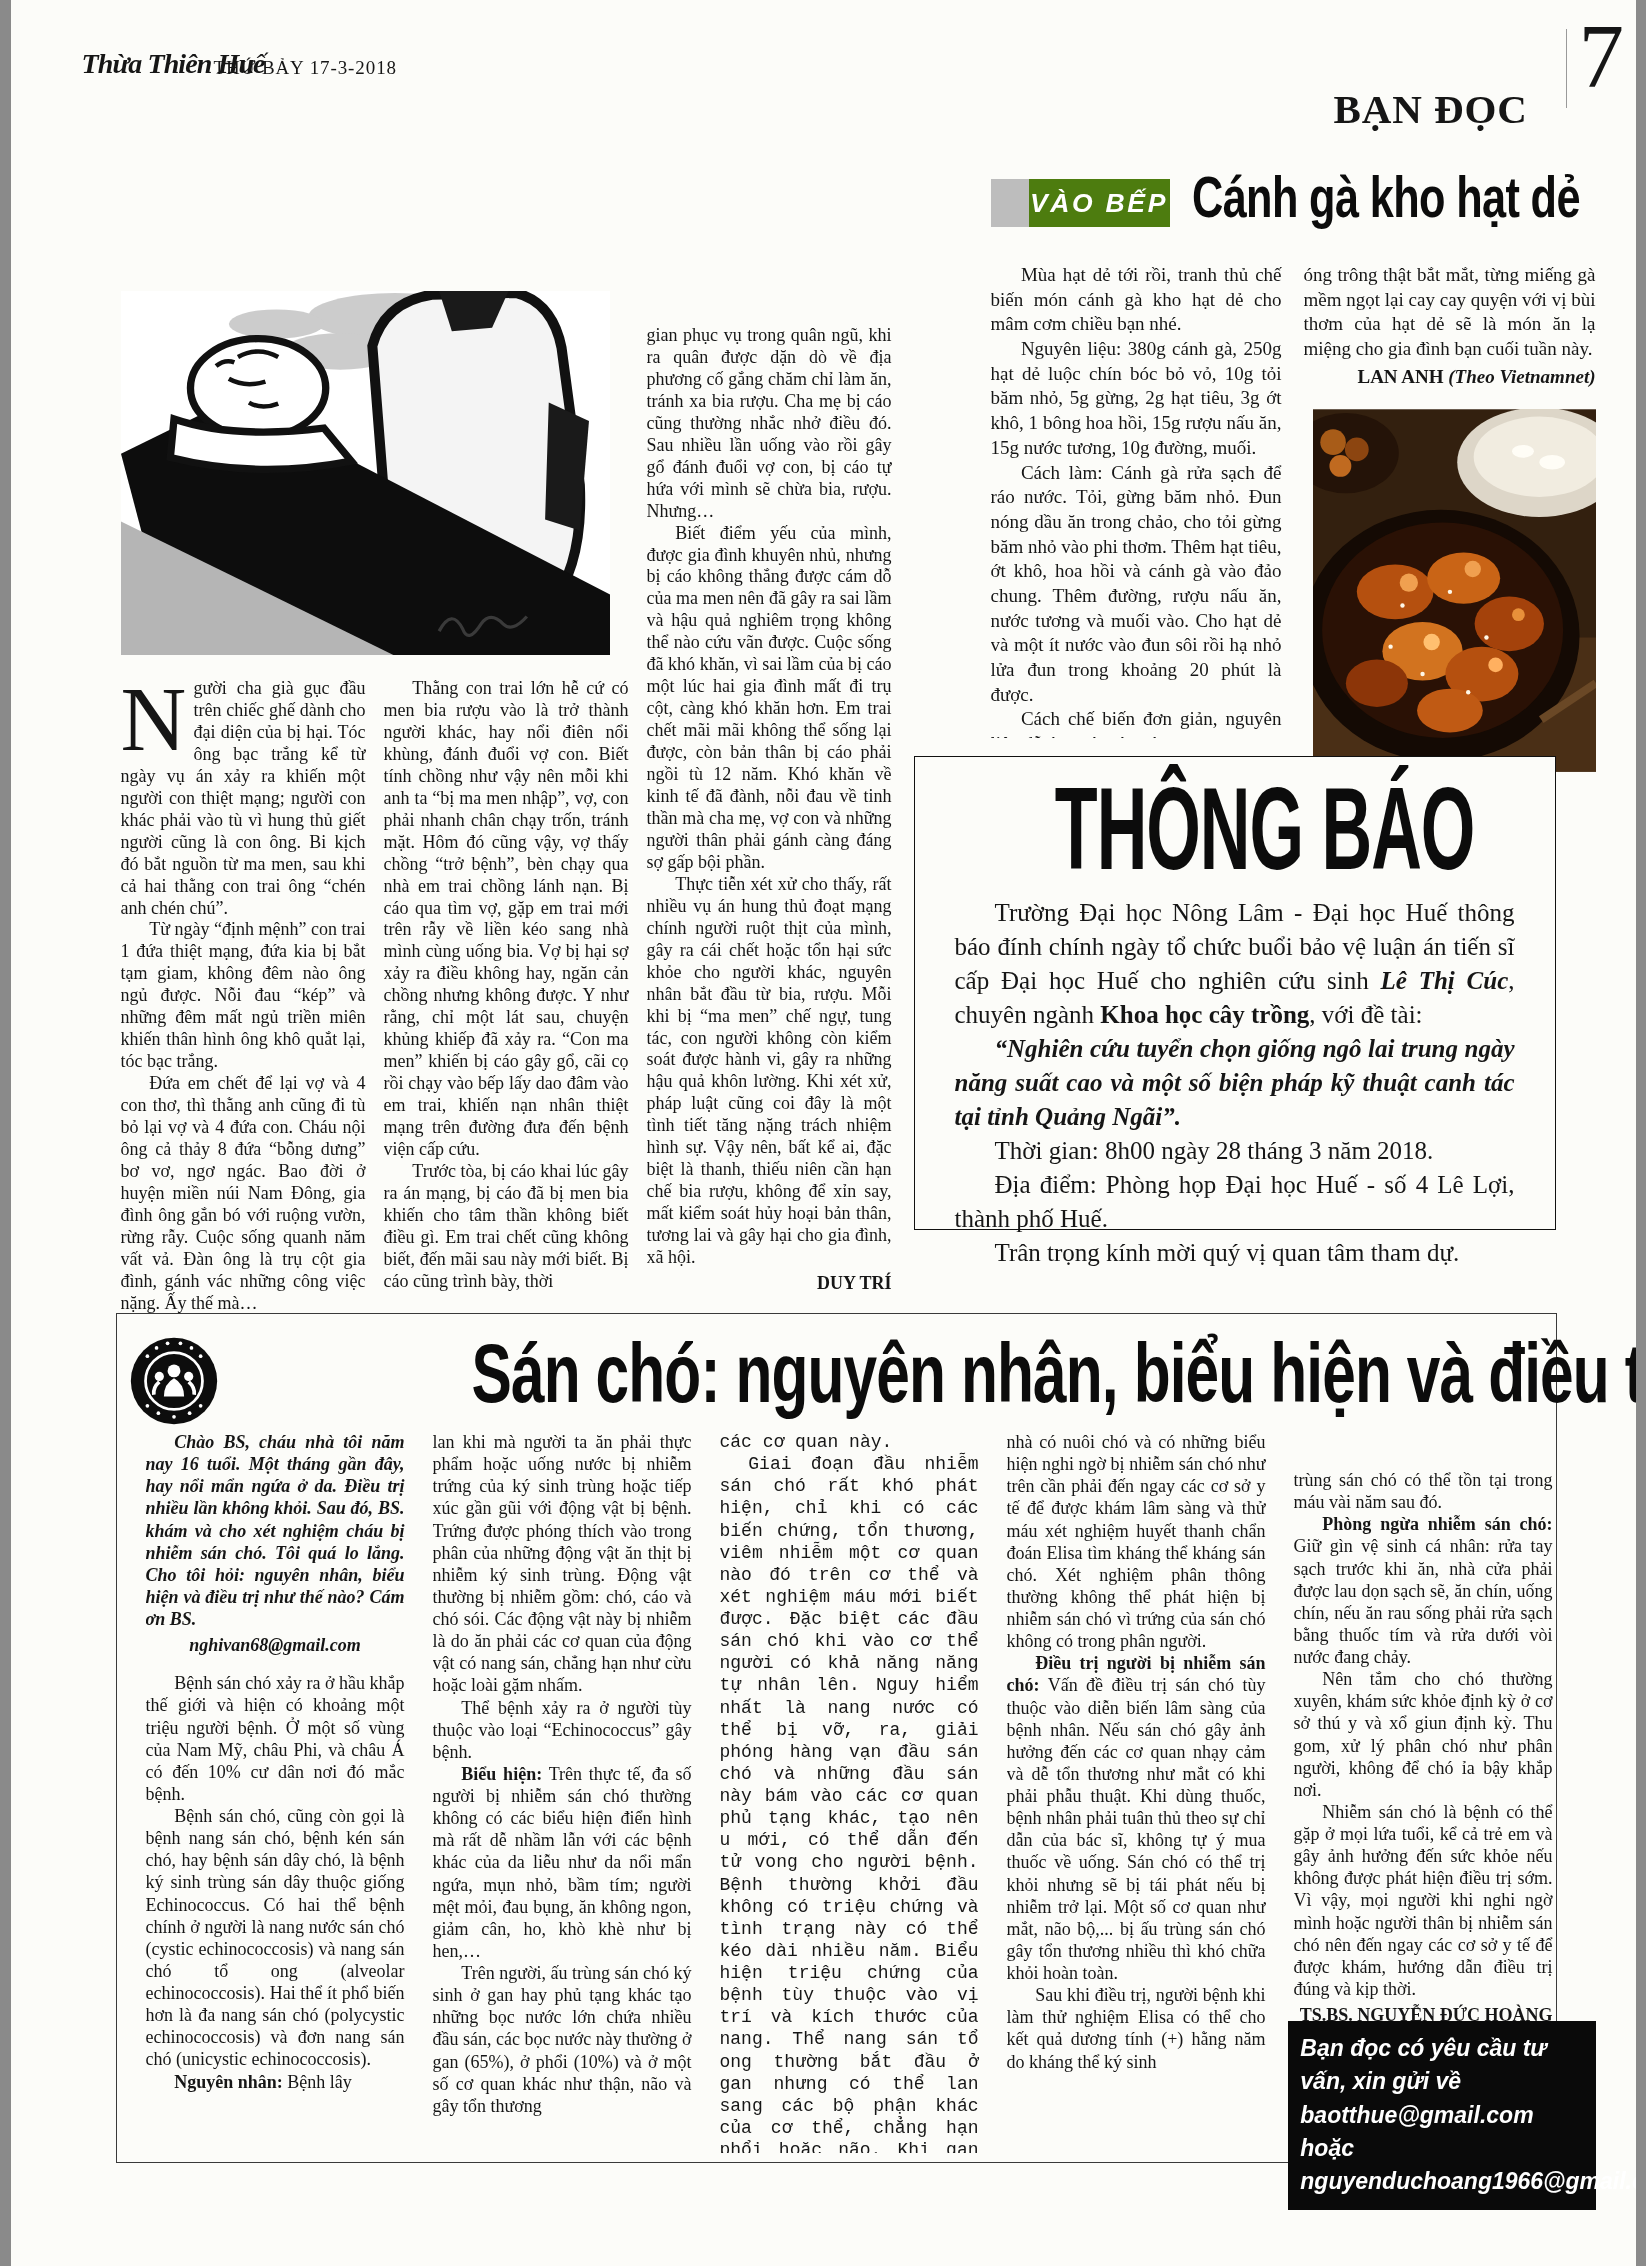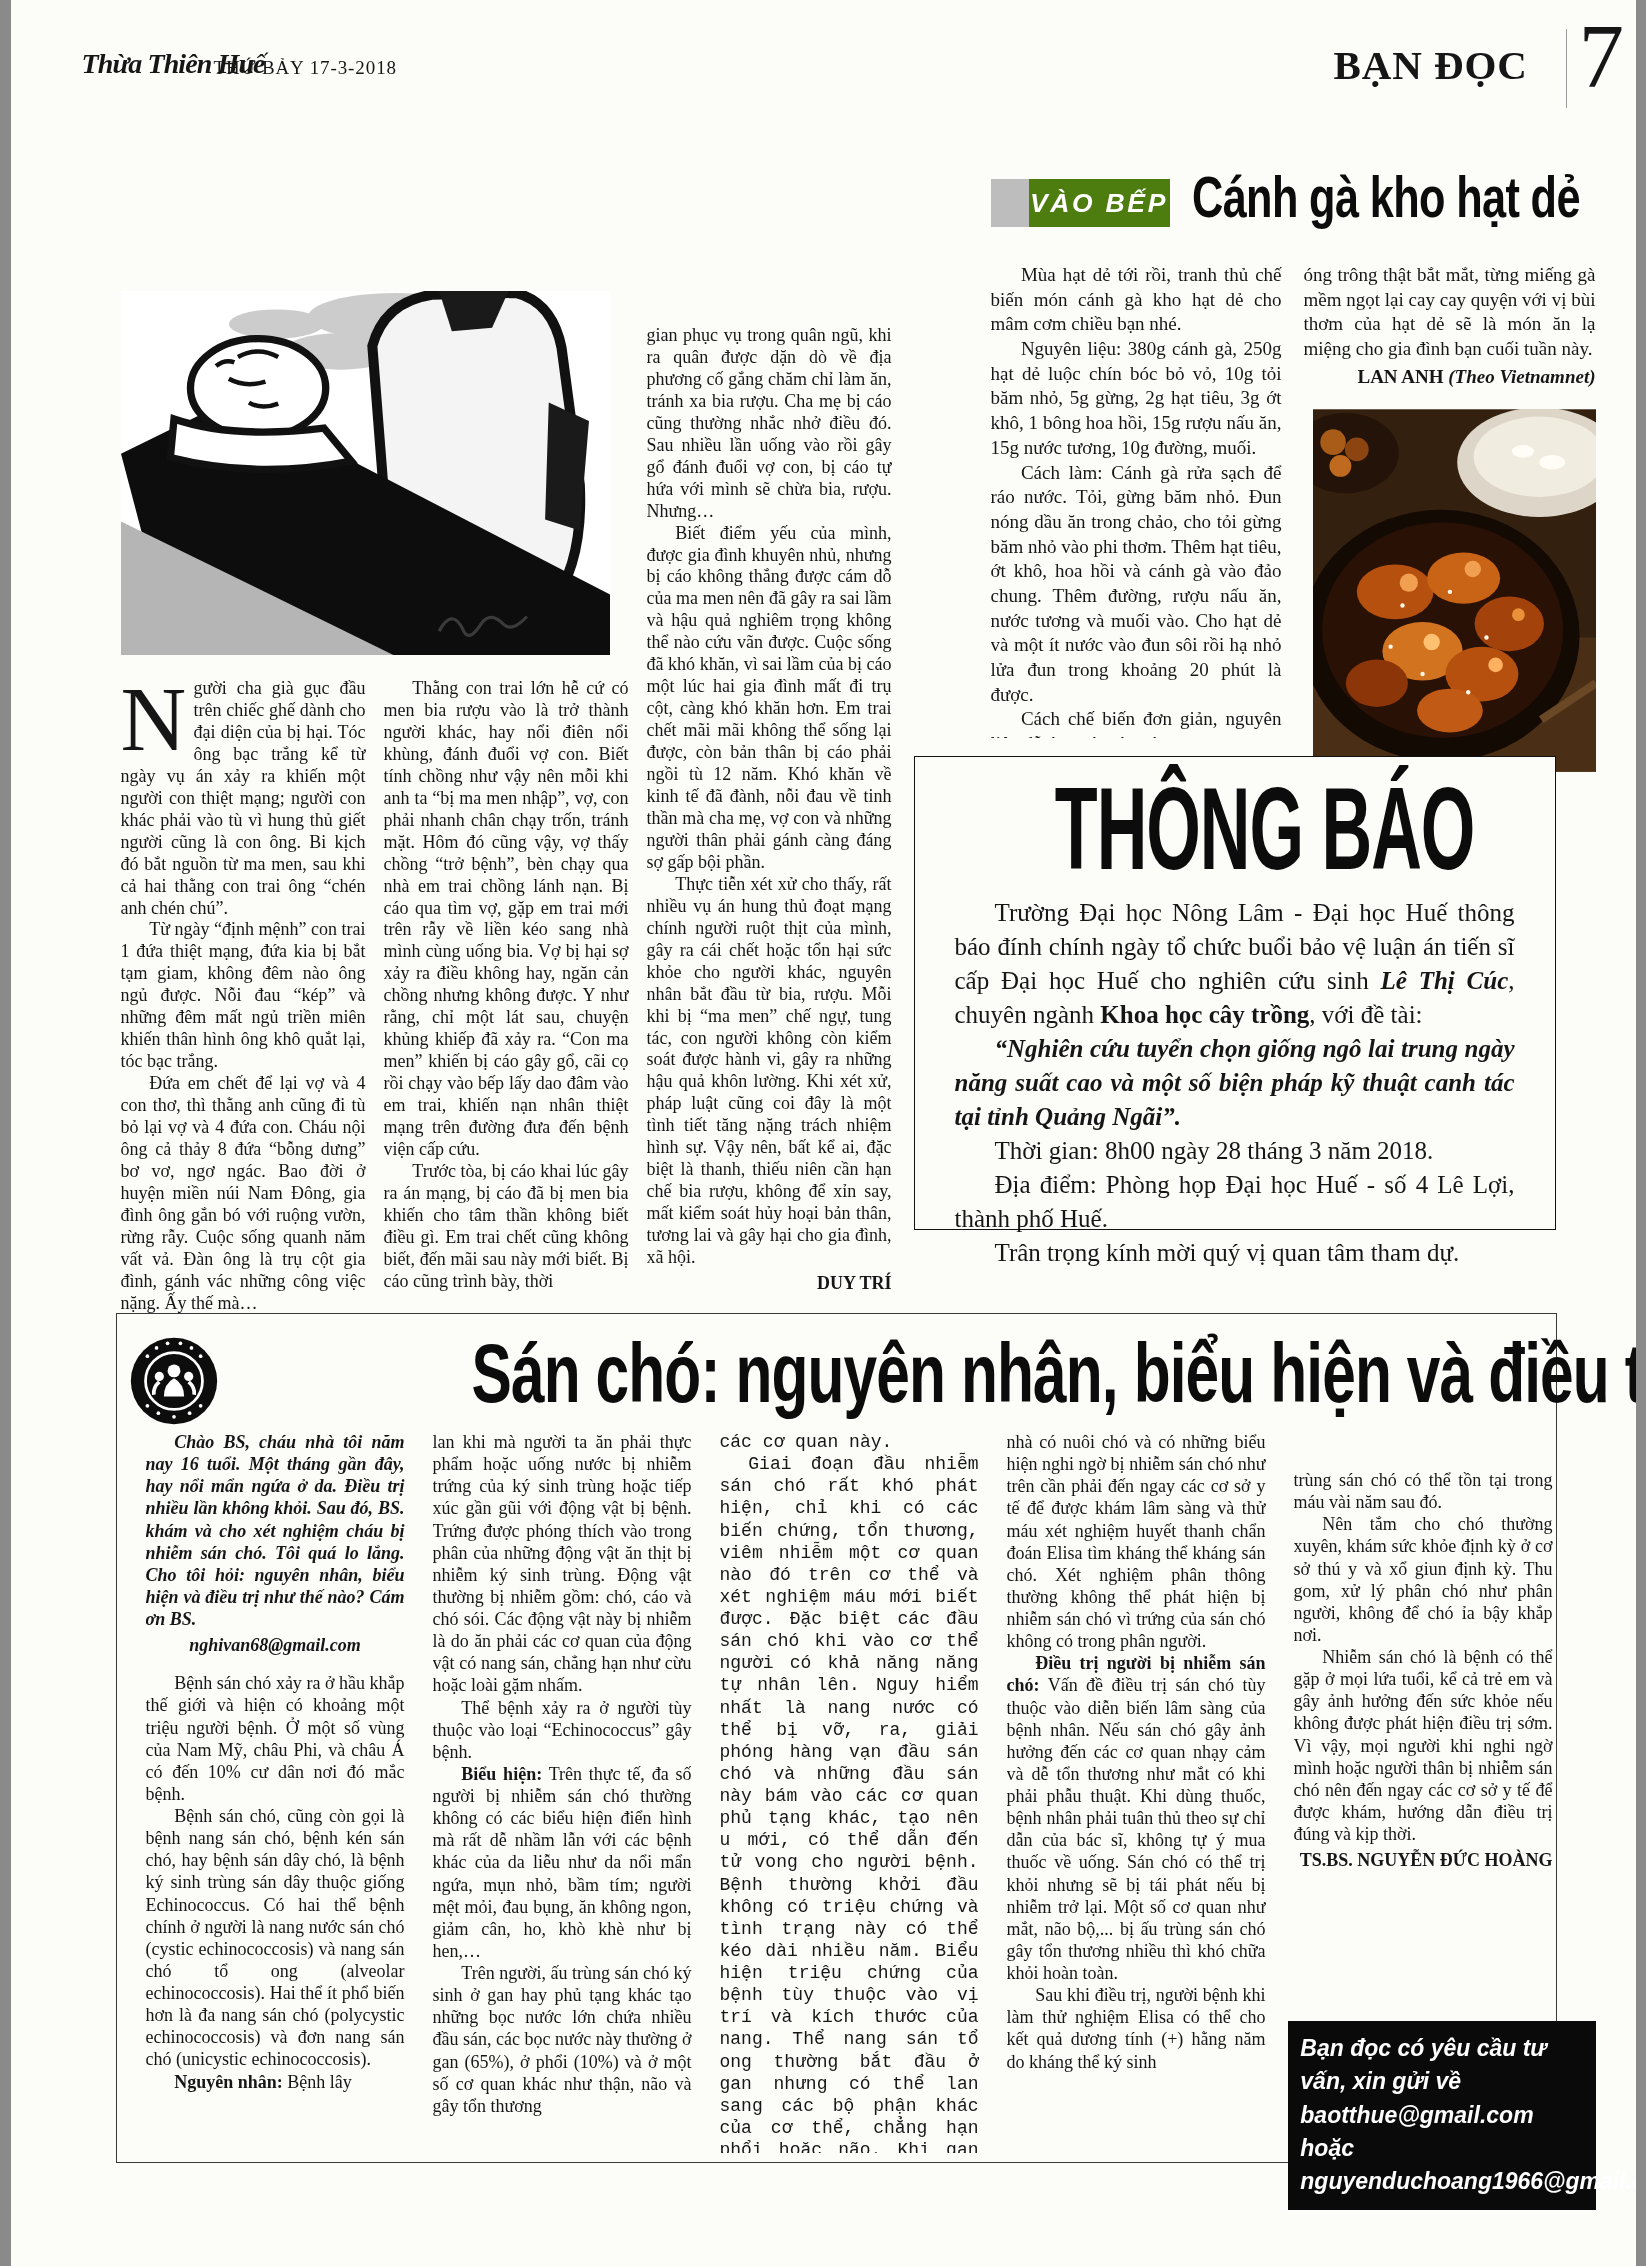--- a/index.html
+++ b/index.html
@@ -11,21 +11,21 @@
   .col{overflow:hidden;}
   .main-col p{font-size:18px;line-height:1.22;}
   .health-col p{font-size:18px;line-height:1.23;}
   .recipe-col p{font-size:19px;line-height:1.3;}
   .cond{font-family:"Liberation Sans","DejaVu Sans",sans-serif;font-weight:bold;
         display:inline-block;white-space:nowrap;letter-spacing:-0.015em;color:#0c0c0c;}
   .dropcap{float:left;font-size:91px;line-height:.78;padding:7.3px 7.3px 0 0;font-family:"Liberation Serif",serif;}
   .byline{text-align:right;font-weight:bold;margin-top:3.7px;}
   .masthead{font-weight:bold;font-style:italic;font-size:28px;letter-spacing:-0.9px;}
   .dateline{font-size:19px;letter-spacing:0.9px;}
-  .section-label{font-size:41px;font-weight:bold;letter-spacing:0.9px;font-family:"Liberation Serif",serif;}
+  .section-label{font-size:41px;font-weight:bold;letter-spacing:0.9px;font-family:"Liberation Serif",serif;margin-top:44px;}
   .pagenum{font-size:91px;line-height:.9;font-family:"Liberation Serif",serif;}
   .vdiv{width:1.8px;background:#9a9a9a;}
   .tagbox{display:flex;align-items:center;background:#4d7c0f;}
   .tagbox .sq{width:38px;height:100%;background:#bdbdbd;flex:0 0 auto;}
   .taglabel{flex:1;text-align:center;color:#fff;font-family:"Liberation Sans",sans-serif;
             font-weight:bold;font-style:italic;font-size:26.5px;letter-spacing:2.7px;}
   .notice-box{border:1.8px solid #111;background:#fcfcf9;}
   .notice-body p{font-size:25px;line-height:1.36;}
   .notice-title-wrap{text-align:center;margin-top:12.8px;}
   .health-box{border:1.8px solid #3a3a3a;}
@@ -213,20 +213,21 @@
     </div>
 
     <div class="abs col health-col" style="left:890px;top:117px;width:259px;height:722px;">
       <p>nhà có nuôi chó và có những biểu hiện nghi ngờ bị nhiễm sán chó như trên cần phải đến ngay các cơ sở y tế để được khám lâm sàng và thử máu xét nghiệm huyết thanh chẩn đoán Elisa tìm kháng thể kháng sán chó. Xét nghiệm phân thông thường không thể phát hiện bị nhiễm sán chó vì trứng của sán chó không có trong phân người.</p>
       <p class="ind"><b>Điều trị người bị nhiễm sán chó:</b> <span>Vấn đề điều trị sán chó tùy thuộc vào diễn biến lâm sàng của bệnh nhân. Nếu sán chó gây ảnh hưởng đến các cơ quan nhạy cảm và dễ tổn thương như mắt có khi phải phẫu thuật. Khi dùng thuốc, bệnh nhân phải tuân thủ theo sự chỉ dẫn của bác sĩ, không tự ý mua thuốc về uống. Sán chó có thể trị khỏi nhưng sẽ bị tái phát nếu bị nhiễm trở lại. Một số cơ quan như mắt, não bộ,... bị ấu trùng sán chó gây tổn thương nhiều thì khó chữa khỏi hoàn toàn.</span></p>
       <p class="ind">Sau khi điều trị, người bệnh khi làm thử nghiệm Elisa có thể cho kết quả dương tính (+) hằng năm do kháng thể ký sinh</p>
     </div>
 
     <div class="abs col health-col" style="left:1177px;top:117px;width:259px;height:603px;margin-top:38px;">
       <p>trùng sán chó có thể tồn tại trong máu vài năm sau đó.</p>
+      <p class="ind"><b>Phòng ngừa nhiễm sán chó:</b> <span>Giữ gìn vệ sinh cá nhân: rửa tay sạch trước khi ăn, nhà cửa phải được lau dọn sạch sẽ, ăn chín, uống chín, nếu ăn rau sống phải rửa sạch bằng thuốc tím và rửa dưới vòi nước đang chảy.</span></p>
       <p class="ind">Nên tắm cho chó thường xuyên, khám sức khỏe định kỳ ở cơ sở thú y và xổ giun định kỳ. Thu gom, xử lý phân chó như phân người, không để chó ỉa bậy khắp nơi.</p>
       <p class="ind">Nhiễm sán chó là bệnh có thể gặp ở mọi lứa tuổi, kể cả trẻ em và gây ảnh hưởng đến sức khỏe nếu không được phát hiện điều trị sớm. Vì vậy, mọi người khi nghi ngờ mình hoặc người thân bị nhiễm sán chó nên đến ngay các cơ sở y tế để được khám, hướng dẫn điều trị đúng và kịp thời.</p>
       <p class="byline">TS.BS. NGUYỄN ĐỨC HOÀNG</p>
     </div>
   </div>
 
   <div class="abs contact" style="left:1277px;top:2021px;width:283px;">
     <p>Bạn đọc có yêu cầu tư vấn, xin gửi về</p>
     <p>baotthue@gmail.com</p>
     <p>hoặc nguyenduchoang1966@gmail.com</p>

